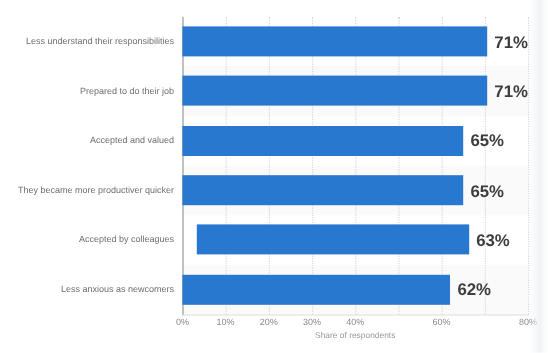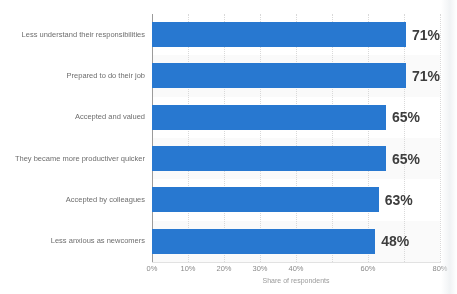--- a/index.html
+++ b/index.html
@@ -182,27 +182,27 @@
         <span class="bar-value">71%</span>
       </div>
       <div class="bar-row" style="top: 82.6667px; height: 41.3333px;">
         <div class="bar" title="Welcomed and valued: 65%" style="width: 234px; background: rgb(40, 120, 208);"></div>
         <span class="bar-value">65%</span>
       </div>
       <div class="bar-row" style="top: 124px; height: 41.3333px;">
         <div class="bar" title="They became more productiver quicker: 65%" style="width: 234px; background: rgb(40, 120, 208);"></div>
         <span class="bar-value">65%</span>
       </div>
-      <div class="bar-row" style="top: 165.333px; height: 41.3333px;">
+      <div class="bar-row" style="top: 165.333px; height: 41.3333px; padding-left: 12px;">
         <div class="bar" title="Accepted by colleagues: 63%" style="width: 226.8px; background: rgb(40, 120, 208);"></div>
         <span class="bar-value">63%</span>
       </div>
       <div class="bar-row" style="top: 206.667px; height: 41.3333px;">
         <div class="bar" title="Less anxious as newcomers: 62%" style="width: 223.2px; background: rgb(40, 120, 208);"></div>
-        <span class="bar-value">48%</span>
+        <span class="bar-value">62%</span>
       </div>
     </div>
 
   <div class="label-col" id="labels-layer">
       <div class="cat-label" style="top: 16.6667px;">Less understand their responsibilities</div>
       <div class="cat-label" style="top: 58px;">Prepared to do their job</div>
       <div class="cat-label" style="top: 99.3333px;">Accepted and valued</div>
       <div class="cat-label" style="top: 140.667px; margin-left: 40px;">They became more productiver quicker</div>
       <div class="cat-label" style="top: 182px;">Accepted by colleagues</div>
       <div class="cat-label" style="top: 223.333px; text-align: right;">Less anxious as newcomers</div>

